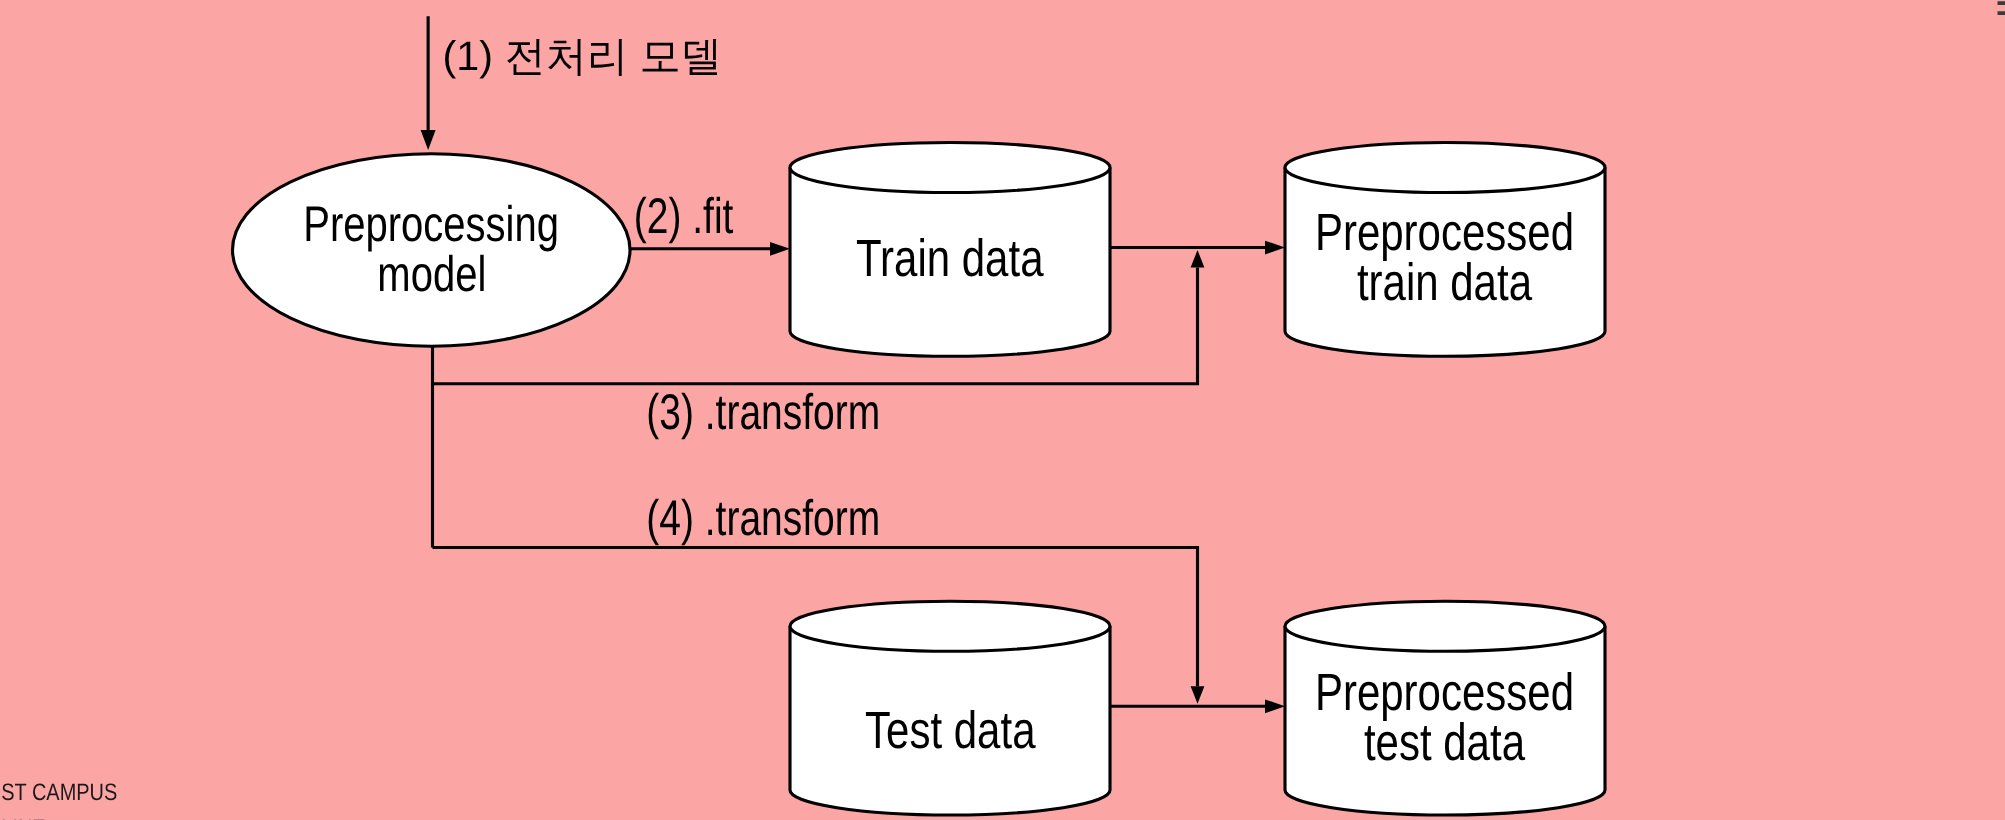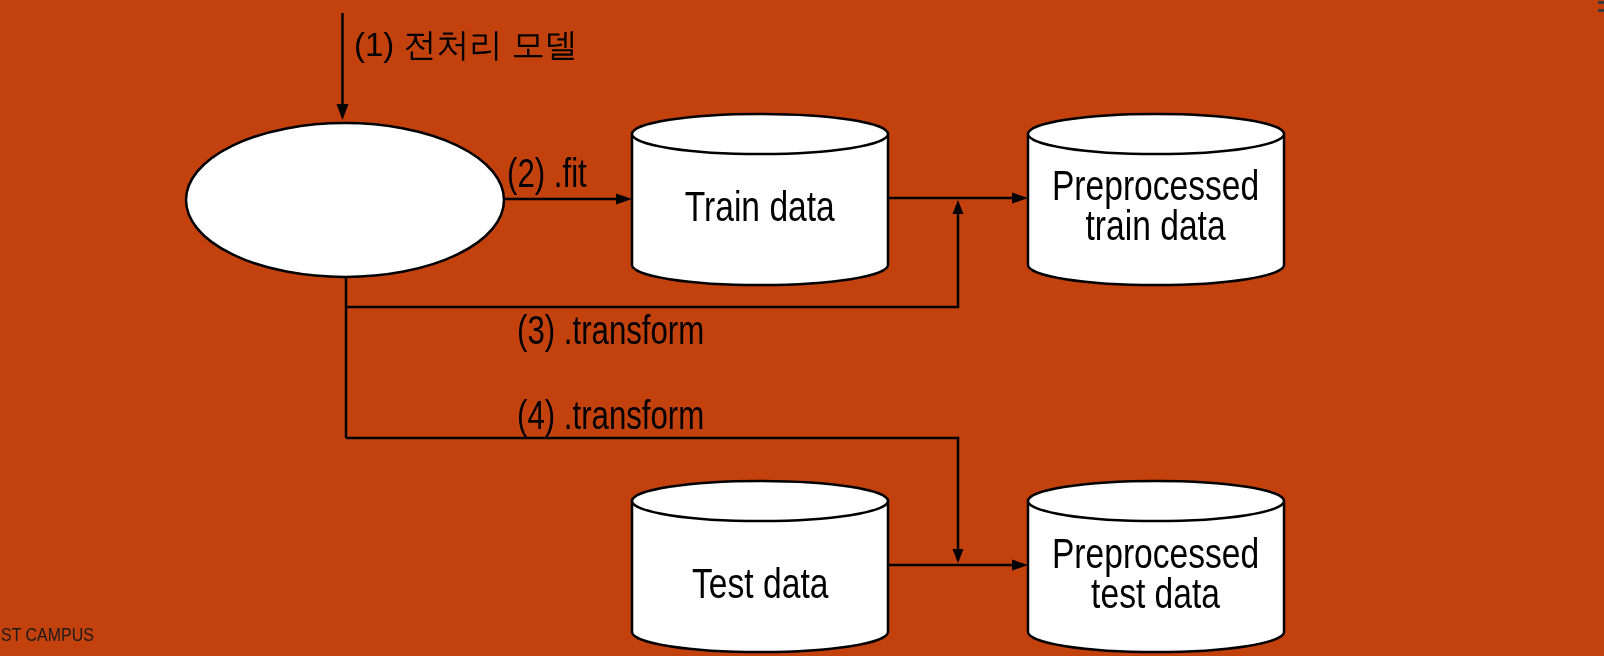--- a/index.html
+++ b/index.html
@@ -1,20 +1,20 @@
 <!DOCTYPE html>
 <html><head>
 <meta charset="utf-8">
 <style>
   html, body { margin: 0; padding: 0; background: #ffffff; }
   #stage {
     position: relative;
     width: 1604px;
     height: 656px;
-    background: #c2410c;
+    background: #fca5a5;
     overflow: hidden;
     font-family: "Liberation Sans", sans-serif;
     color: #000000;
   }
   #diagram-svg { position: absolute; left: 0; top: 0; }
   .lbl {
     position: absolute;
     white-space: nowrap;
     color: #000000;
     line-height: 1;
@@ -117,20 +117,24 @@
   </svg>
 
   <div class="lbl korean-label" style="left:354px; top:28px;">(1) 전처리 모델</div>
 
   <div class="lbl edge-label" style="left:507px; top:153px;">(2) .fit</div>
 
   <div class="lbl edge-label" style="left:517px; top:310px;">(3) .transform</div>
 
   <div class="lbl edge-label" style="left:517px; top:395px;">(4) .transform</div>
 
+  <div class="node-label ellipse-text" style="left:186px; top:123px; width:318px; height:154px;">
+    <span>Preprocessing</span>
+    <span>model</span>
+  </div>
 
   <div class="node-label cyl-text-big" style="left:632px; top:181px; width:256px; height:52px;">
     <span>Train data</span>
   </div>
 
   <div class="node-label cyl-text-two" style="left:1028px; top:160px; width:256px; height:92px;">
     <span>Preprocessed</span>
     <span>train data</span>
   </div>
 

